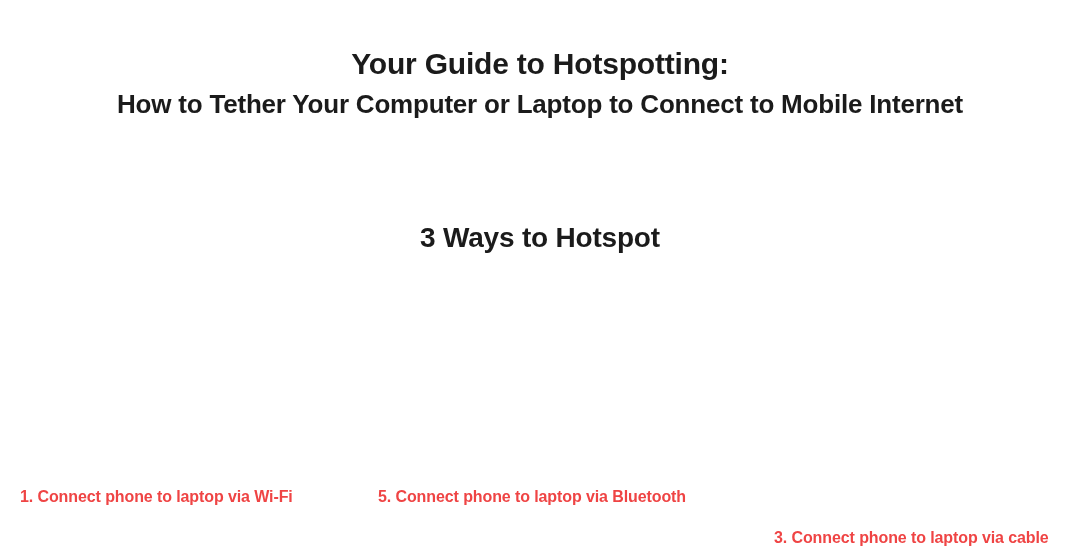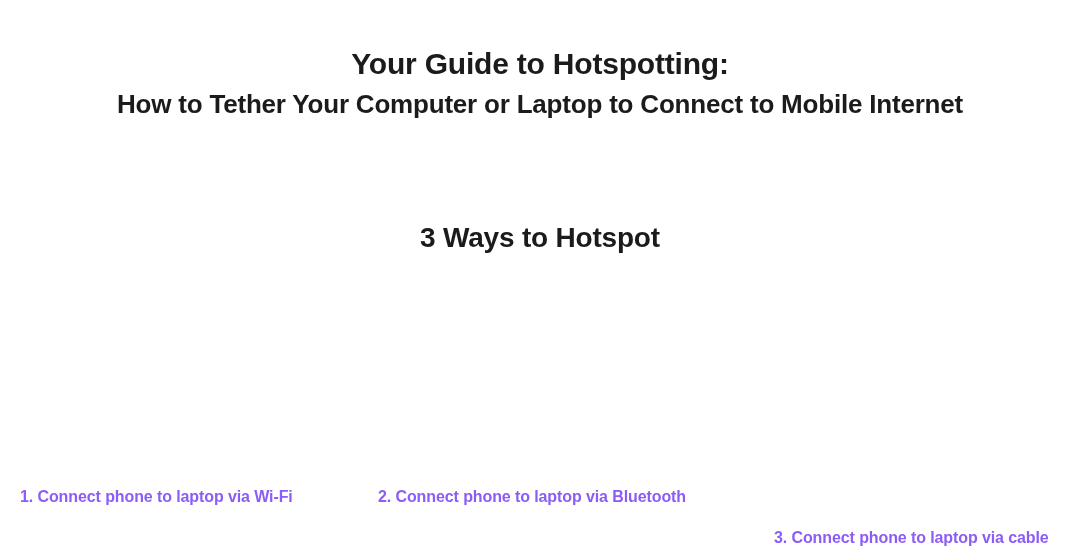--- a/index.html
+++ b/index.html
@@ -55,21 +55,21 @@
     position: absolute;
     top: 488px;
     left: 0;
     width: 1080px;
     height: 24px;
   }
   .caption {
     position: absolute;
     font-size: 16px;
     font-weight: bold;
-    color: #8b5cf6;
+    color: #ef4444;
     white-space: nowrap;
     letter-spacing: -0.1px;
   }
   .caption-1 { left: 20px; }
   .caption-2 { left: 378px; }
   .caption-3 { left: 774px; margin-top: 41px; }
 </style>
 </head>
 <body>
 
@@ -77,17 +77,17 @@
 
   <div class="title-block">
     <div class="title-line title-line-1">Your Guide to Hotspotting:</div>
     <div class="title-line title-line-2">How to Tether Your Computer or Laptop to Connect to Mobile Internet</div>
   </div>
 
   <div class="subtitle">3 Ways to Hotspot</div>
 
   <div class="captions">
     <div class="caption caption-1">1. Connect phone to laptop via Wi-Fi</div>
-    <div class="caption caption-2">2. Connect phone to laptop via Bluetooth</div>
+    <div class="caption caption-2">5. Connect phone to laptop via Bluetooth</div>
     <div class="caption caption-3">3. Connect phone to laptop via cable</div>
   </div>
 
 </div>
 
 </body></html>

